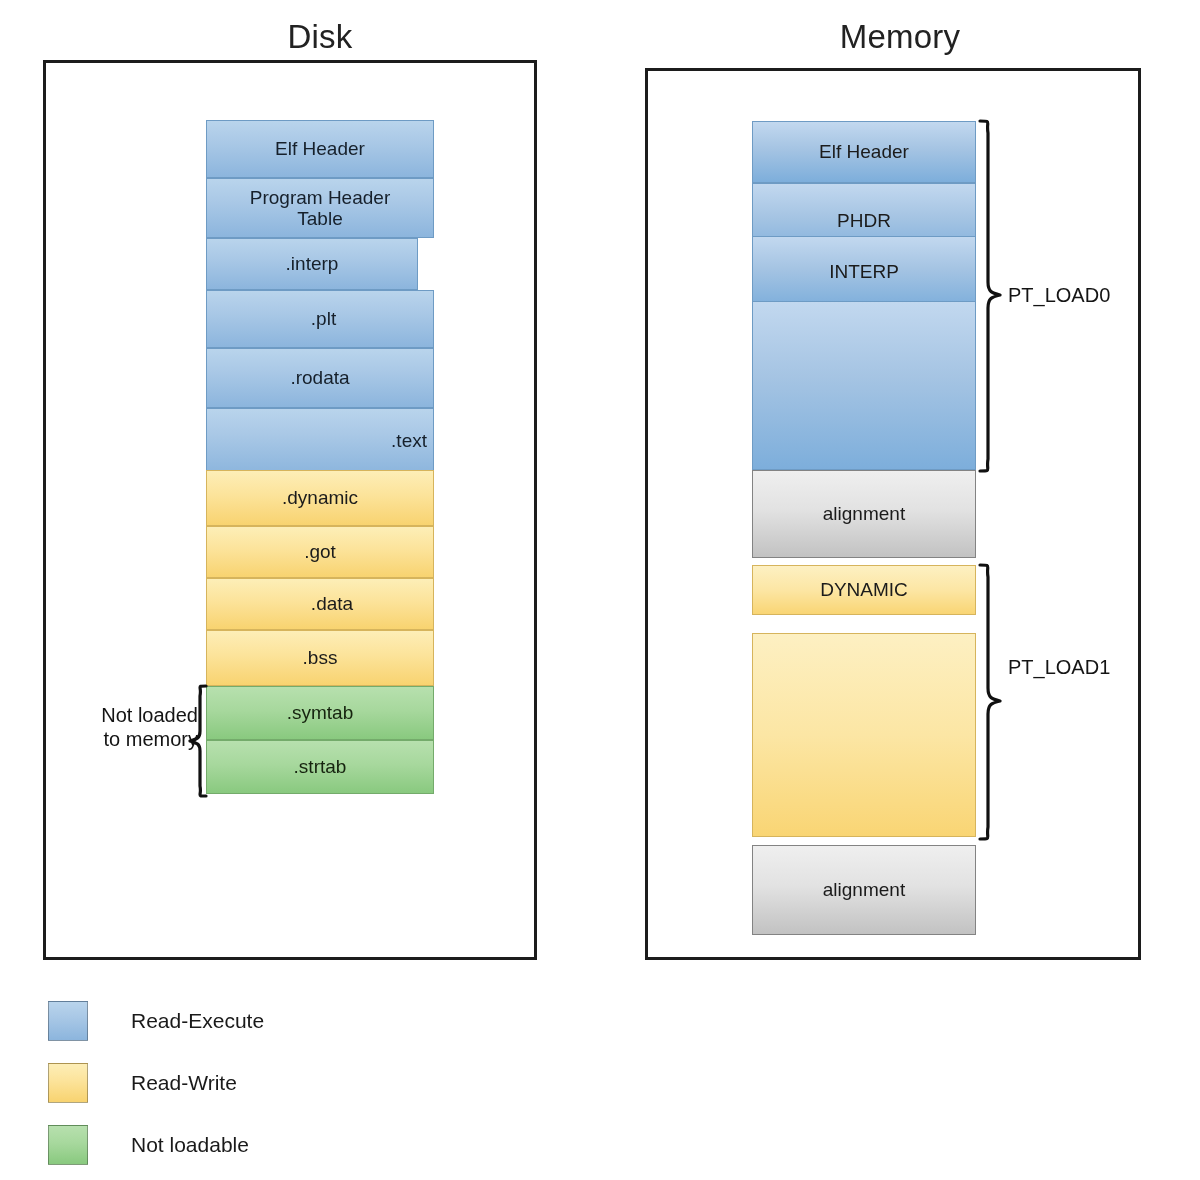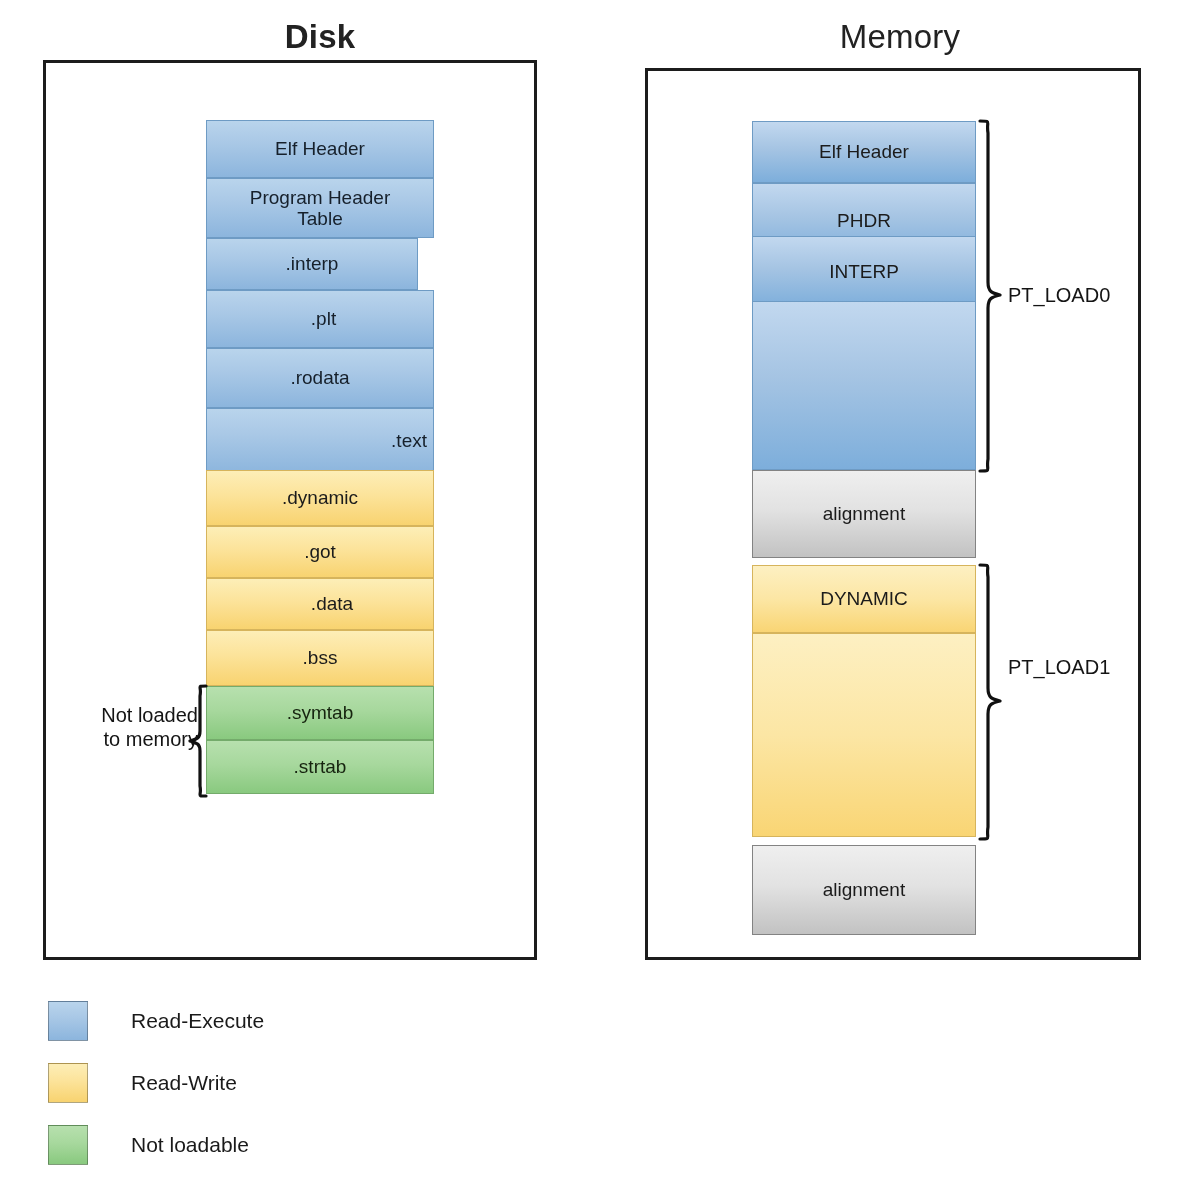--- a/index.html
+++ b/index.html
@@ -23,21 +23,21 @@
   
   .col-title {
     position: absolute;
     font-size: 33px;
     font-weight: 400;
     color: #222222;
     letter-spacing: 0.2px;
     text-align: center;
     white-space: nowrap;
   }
-  #disk-title  { left: 190px; top: 18px; width: 260px; font-weight: bold; }
+  #disk-title  { left: 190px; top: 18px; width: 260px; }
   #memory-title{ left: 770px; top: 18px; width: 260px; }
 
   
   .panel {
     position: absolute;
     border: 3px solid #1c1c1c;
     background: #ffffff;
     box-sizing: border-box;
   }
   #disk-panel   { left: 43px;  top: 60px; width: 494px; height: 900px; }
@@ -234,21 +234,21 @@
   </div>
 
   <div class="block c-blue-solid" style="left:752px; top:301px; width:224px; height:169px;">
     <span class="lbl"></span>
   </div>
 
   <div class="block c-gray" style="left:752px; top:470px; width:224px; height:88px;">
     <span class="lbl">alignment</span>
   </div>
 
-  <div class="block c-yellow-solid" style="left:752px; top:565px; width:224px; height:68px;">
+  <div class="block c-yellow-solid" style="left:752px; top:565px; width:224px; height:50px;">
     <span class="lbl">DYNAMIC</span>
   </div>
 
   <div class="block c-yellow-solid" style="left:752px; top:633px; width:224px; height:204px;">
     <span class="lbl"></span>
   </div>
 
   <div class="block c-gray" style="left:752px; top:845px; width:224px; height:90px;">
     <span class="lbl">alignment</span>
   </div>

